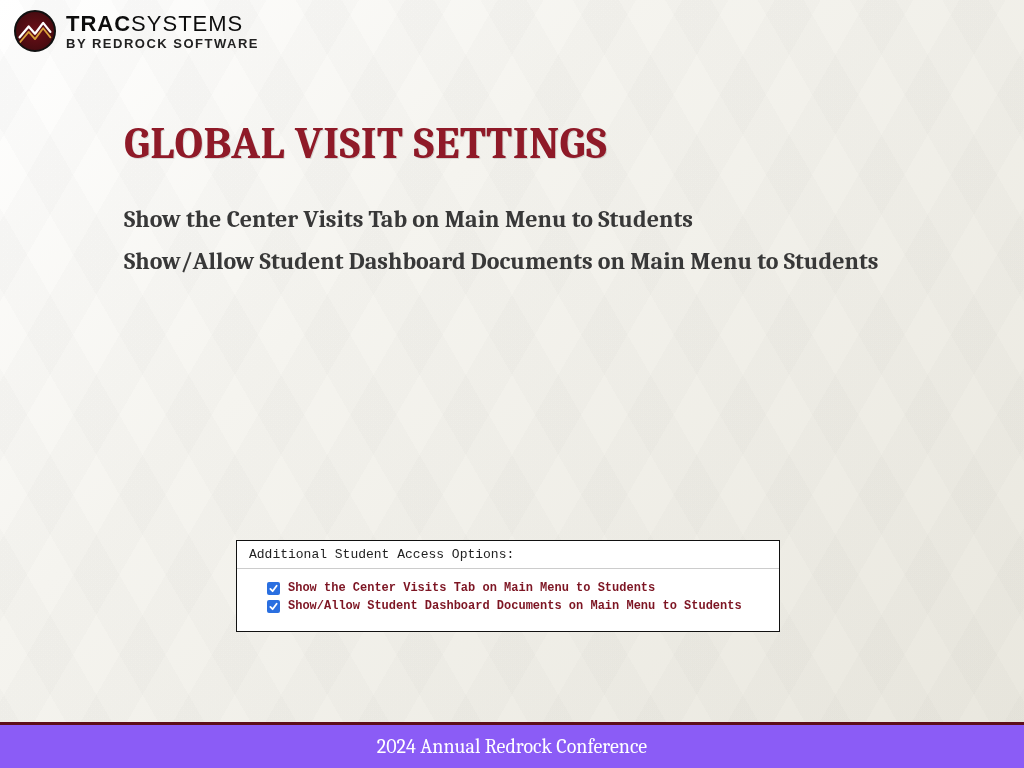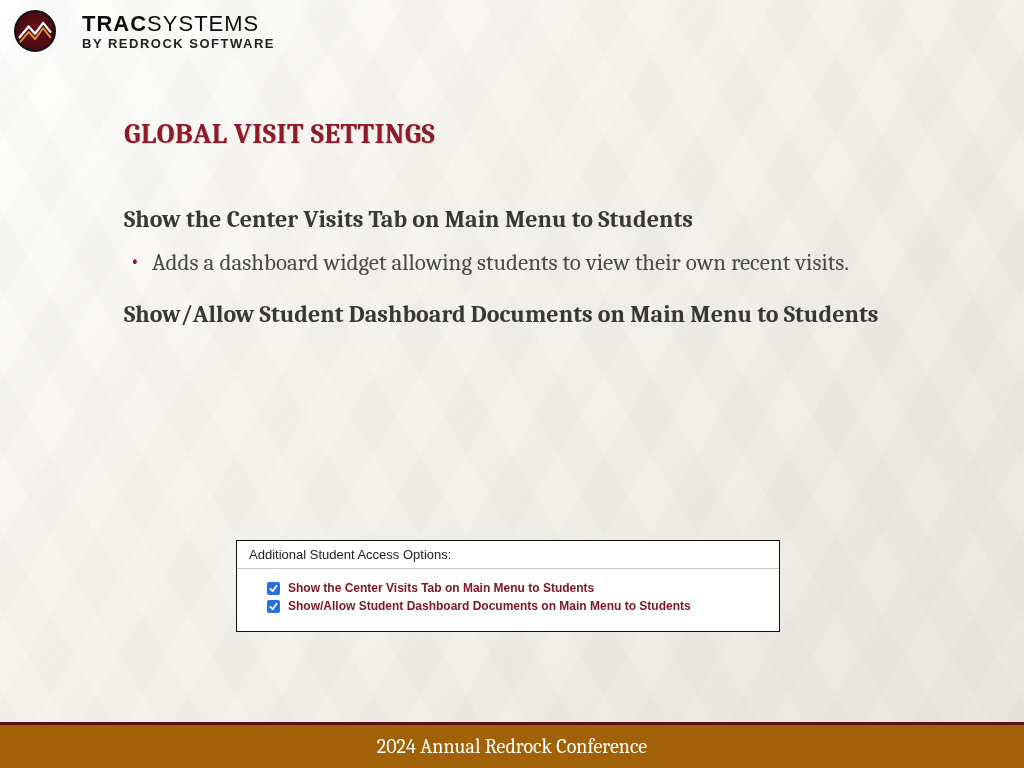--- a/index.html
+++ b/index.html
@@ -15,21 +15,21 @@
     position: absolute; inset: 0;
     background:
       repeating-linear-gradient(60deg, rgba(0,0,0,0.012) 0 40px, rgba(0,0,0,0) 40px 80px),
       repeating-linear-gradient(-60deg, rgba(0,0,0,0.012) 0 40px, rgba(0,0,0,0) 40px 80px);
     pointer-events: none;
   }
 
   .logo-wrap {
     position: absolute;
     left: 14px; top: 10px;
-    display: flex; align-items: center; gap: 26px;
+    display: flex; align-items: center; gap: 10px;
   }
   .logo-mark {
     width: 42px; height: 42px; border-radius: 50%;
     background: radial-gradient(circle at 50% 50%, #6b0f17 0%, #3a0a0e 100%);
     border: 2px solid #111;
     position: relative;
     overflow: hidden;
     flex: 0 0 auto;
   }
   .logo-mark svg { position: absolute; inset: 0; }
@@ -42,21 +42,21 @@
   .logo-text .brand-main .thin { font-weight: 400; }
   .logo-text .brand-sub {
     font-family: Arial, Helvetica, sans-serif;
     font-weight: 700; font-size: 13px; letter-spacing: 1.5px;
     color: #222; margin-top: 2px;
   }
 
   .slide-title {
     position: absolute;
     left: 124px; top: 118px;
-    font-size: 28px; font-weight: 700;
+    font-size: 44px; font-weight: 700;
     color: #8f1a28;
     text-shadow: 1px 1px 0 rgba(0,0,0,0.12);
     letter-spacing: 0.5px;
   }
 
   .content {
     position: absolute;
     left: 124px; right: 90px; top: 205px;
     color: #333;
   }
@@ -80,21 +80,21 @@
     color: #8f1a28;
     font-size: 22px;
   }
 
   .panel {
     position: absolute;
     left: 236px; top: 540px;
     width: 544px;
     border: 1px solid #111;
     background: #fff;
-    font-family: Liberation Sans, sans-serif;
+    font-family: Liberation Mono, monospace;
   }
   .panel-header {
     font-size: 13px;
     color: #222;
     padding: 6px 10px 6px 12px;
     border-bottom: 1px solid #ccc;
   }
   .panel-body { padding: 8px 10px 14px 30px; }
   .opt-row {
     display: flex; align-items: center; gap: 8px;
@@ -110,21 +110,21 @@
   .opt-label {
     font-size: 12px;
     font-weight: 700;
     color: #7d1523;
   }
 
   .footer-bar {
     position: absolute;
     left: 0; right: 0; bottom: 0;
     height: 46px;
-    background: #a16207;
+    background: #8b5cf6;
     border-top: 3px solid #5e0e19;
     color: #fff;
     display: flex; align-items: center; justify-content: center;
     font-size: 20px;
   }
 </style>
 </head>
 <body>
 
 <div class="logo-wrap">
@@ -139,23 +139,20 @@
       <span>TRAC</span><span class="thin">SYSTEMS</span>
     </div>
     <div class="brand-sub">BY REDROCK SOFTWARE</div>
   </div>
 </div>
 
 <h1 class="slide-title">GLOBAL VISIT SETTINGS</h1>
 
 <div class="content">
   <div class="heading">Show the Center Visits Tab on Main Menu to Students</div>
-  <ul>
-    <li>Adds a dashboard widget allowing students to view their own recent visits.</li>
-  </ul>
   <div class="heading">Show/Allow Student Dashboard Documents on Main Menu to Students</div>
 </div>
 
 <div class="panel">
   <div class="panel-header">Additional Student Access Options:</div>
   <div class="panel-body">
     <div class="opt-row">
       <span class="chk">
         <svg width="9" height="9" viewBox="0 0 10 10">
             <polyline points="1.5,5.5 4,8 8.5,2" fill="none" stroke="#fff" stroke-width="2" stroke-linecap="round" stroke-linejoin="round"></polyline>

